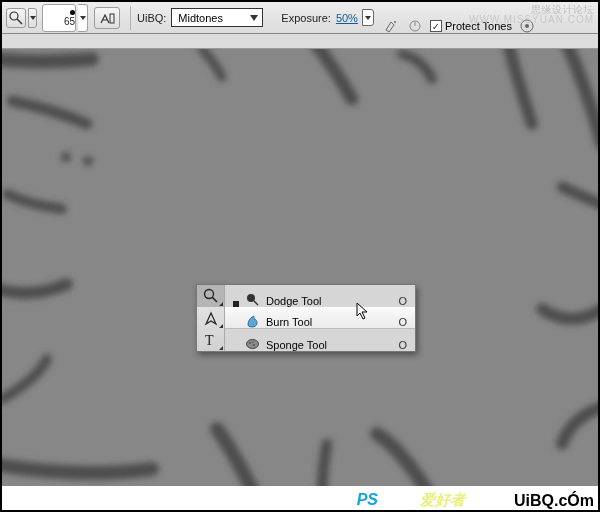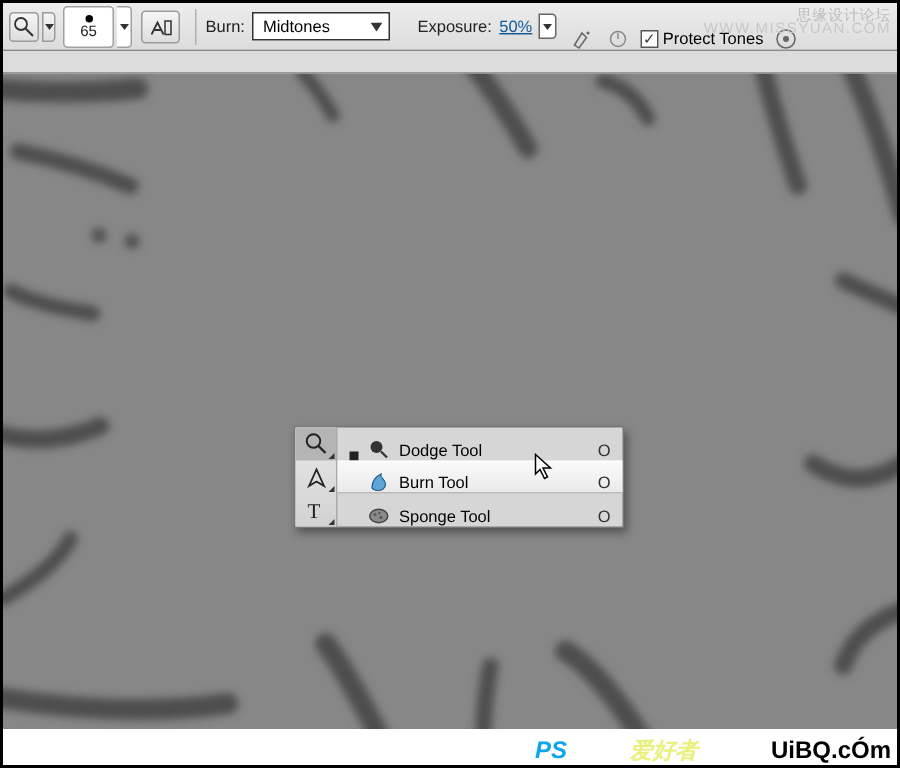--- a/index.html
+++ b/index.html
@@ -4,21 +4,21 @@
 <style>
   * { box-sizing: border-box; margin: 0; padding: 0; }
   body { width: 600px; height: 512px; font-family: Tahoma, Arial, sans-serif; font-size: 11px; overflow: hidden; position: relative; background: #000; }
   .frame { position: absolute; left: 0; top: 0; width: 600px; height: 512px; background: #000; }
   .inner { position: absolute; left: 2px; top: 2px; width: 596px; height: 508px; background: #fff; }
 
   .options-bar { position: absolute; left: 0; top: 0; right: 0; height: 32px; background: linear-gradient(#ededed,#dcdcdc); border-bottom: 1px solid #8a8a8a; display: flex; align-items: center; padding-left: 4px; gap: 2px; }
   .tool-icon-box { width: 20px; height: 20px; border: 1px solid #9b9b9b; background: linear-gradient(#f5f5f5,#dedede); border-radius: 3px; display:flex; align-items:center; justify-content:center; }
   .dd-arrow { width: 9px; border-left: 1px solid #9b9b9b; height: 20px; display:flex; align-items:center; justify-content:center; background: linear-gradient(#f5f5f5,#dedede); margin-right:3px; border-top:1px solid #9b9b9b; border-bottom:1px solid #9b9b9b; border-right:1px solid #9b9b9b; border-radius:0 3px 3px 0;}
   .tri-down { width:0;height:0;border-left:3px solid transparent;border-right:3px solid transparent;border-top:4px solid #333; }
-  .brush-prev { width: 34px; height: 28px; border: 1px solid #a0a0a0; background:#fff; border-radius:3px; display:flex; flex-direction:column; align-items:center; justify-content:center; position:relative; padding-top:2px; }
+  .brush-prev { width: 34px; height: 28px; border: 1px solid #a0a0a0; background:#fff; border-radius:3px; display:flex; flex-direction:column; align-items:flex-end; justify-content:center; position:relative; padding-top:2px; }
   .brush-dot { width:5px; height:5px; background:#000; border-radius:50%; margin-bottom:1px;}
   .brush-size { font-size: 10px; color:#222;}
   .brush-dd { width:10px; height:28px; border:1px solid #a0a0a0; border-left:none; background:#fff; display:flex; align-items:center; justify-content:center; border-radius:0 3px 3px 0;}
   .panel-btn { width:26px; height:22px; border:1px solid #9b9b9b; background:linear-gradient(#f5f5f5,#dedede); border-radius:3px; margin:0 4px; display:flex; align-items:center; justify-content:center; font-size:11px; }
   .sep { width:1px; height:24px; background:#b0b0b0; margin:0 4px; }
   .lbl { color:#222; margin-right:3px; }
   .sel { height:19px; border:1px solid #333; background:#fff; position:relative; display:flex; align-items:center; padding:0 18px 0 6px;}
   .sel .tri { position:absolute; right:4px; top:6px;}
   .expval { color:#125c9e; text-decoration: underline; cursor:pointer; }
   .end-icons { display:flex; align-items:center; gap:6px; margin-left:6px;margin-top:17px; }
@@ -79,21 +79,21 @@
 
       <div class="panel-btn">
         <svg width="16" height="14">
             <path d="M2 12 L6 4 L10 12 M4 9 H8" stroke="#333" fill="none" stroke-width="1.2"></path>
             <rect x="11" y="3" width="4" height="9" fill="none" stroke="#333"></rect>
           </svg>
       </div>
 
       <div class="sep"></div>
 
-      <span class="lbl">Burn:</span>
+      <span class="lbl">UiBQ:</span>
       <div class="sel" style="width:92px">
         <span>Midtones</span>
         <svg class="tri" width="8" height="6">
             <polygon points="0,0 8,0 4,6" fill="#333"></polygon>
           </svg>
       </div>
 
       <div style="width:14px"></div>
 
       <span class="lbl">Exposure:</span>

